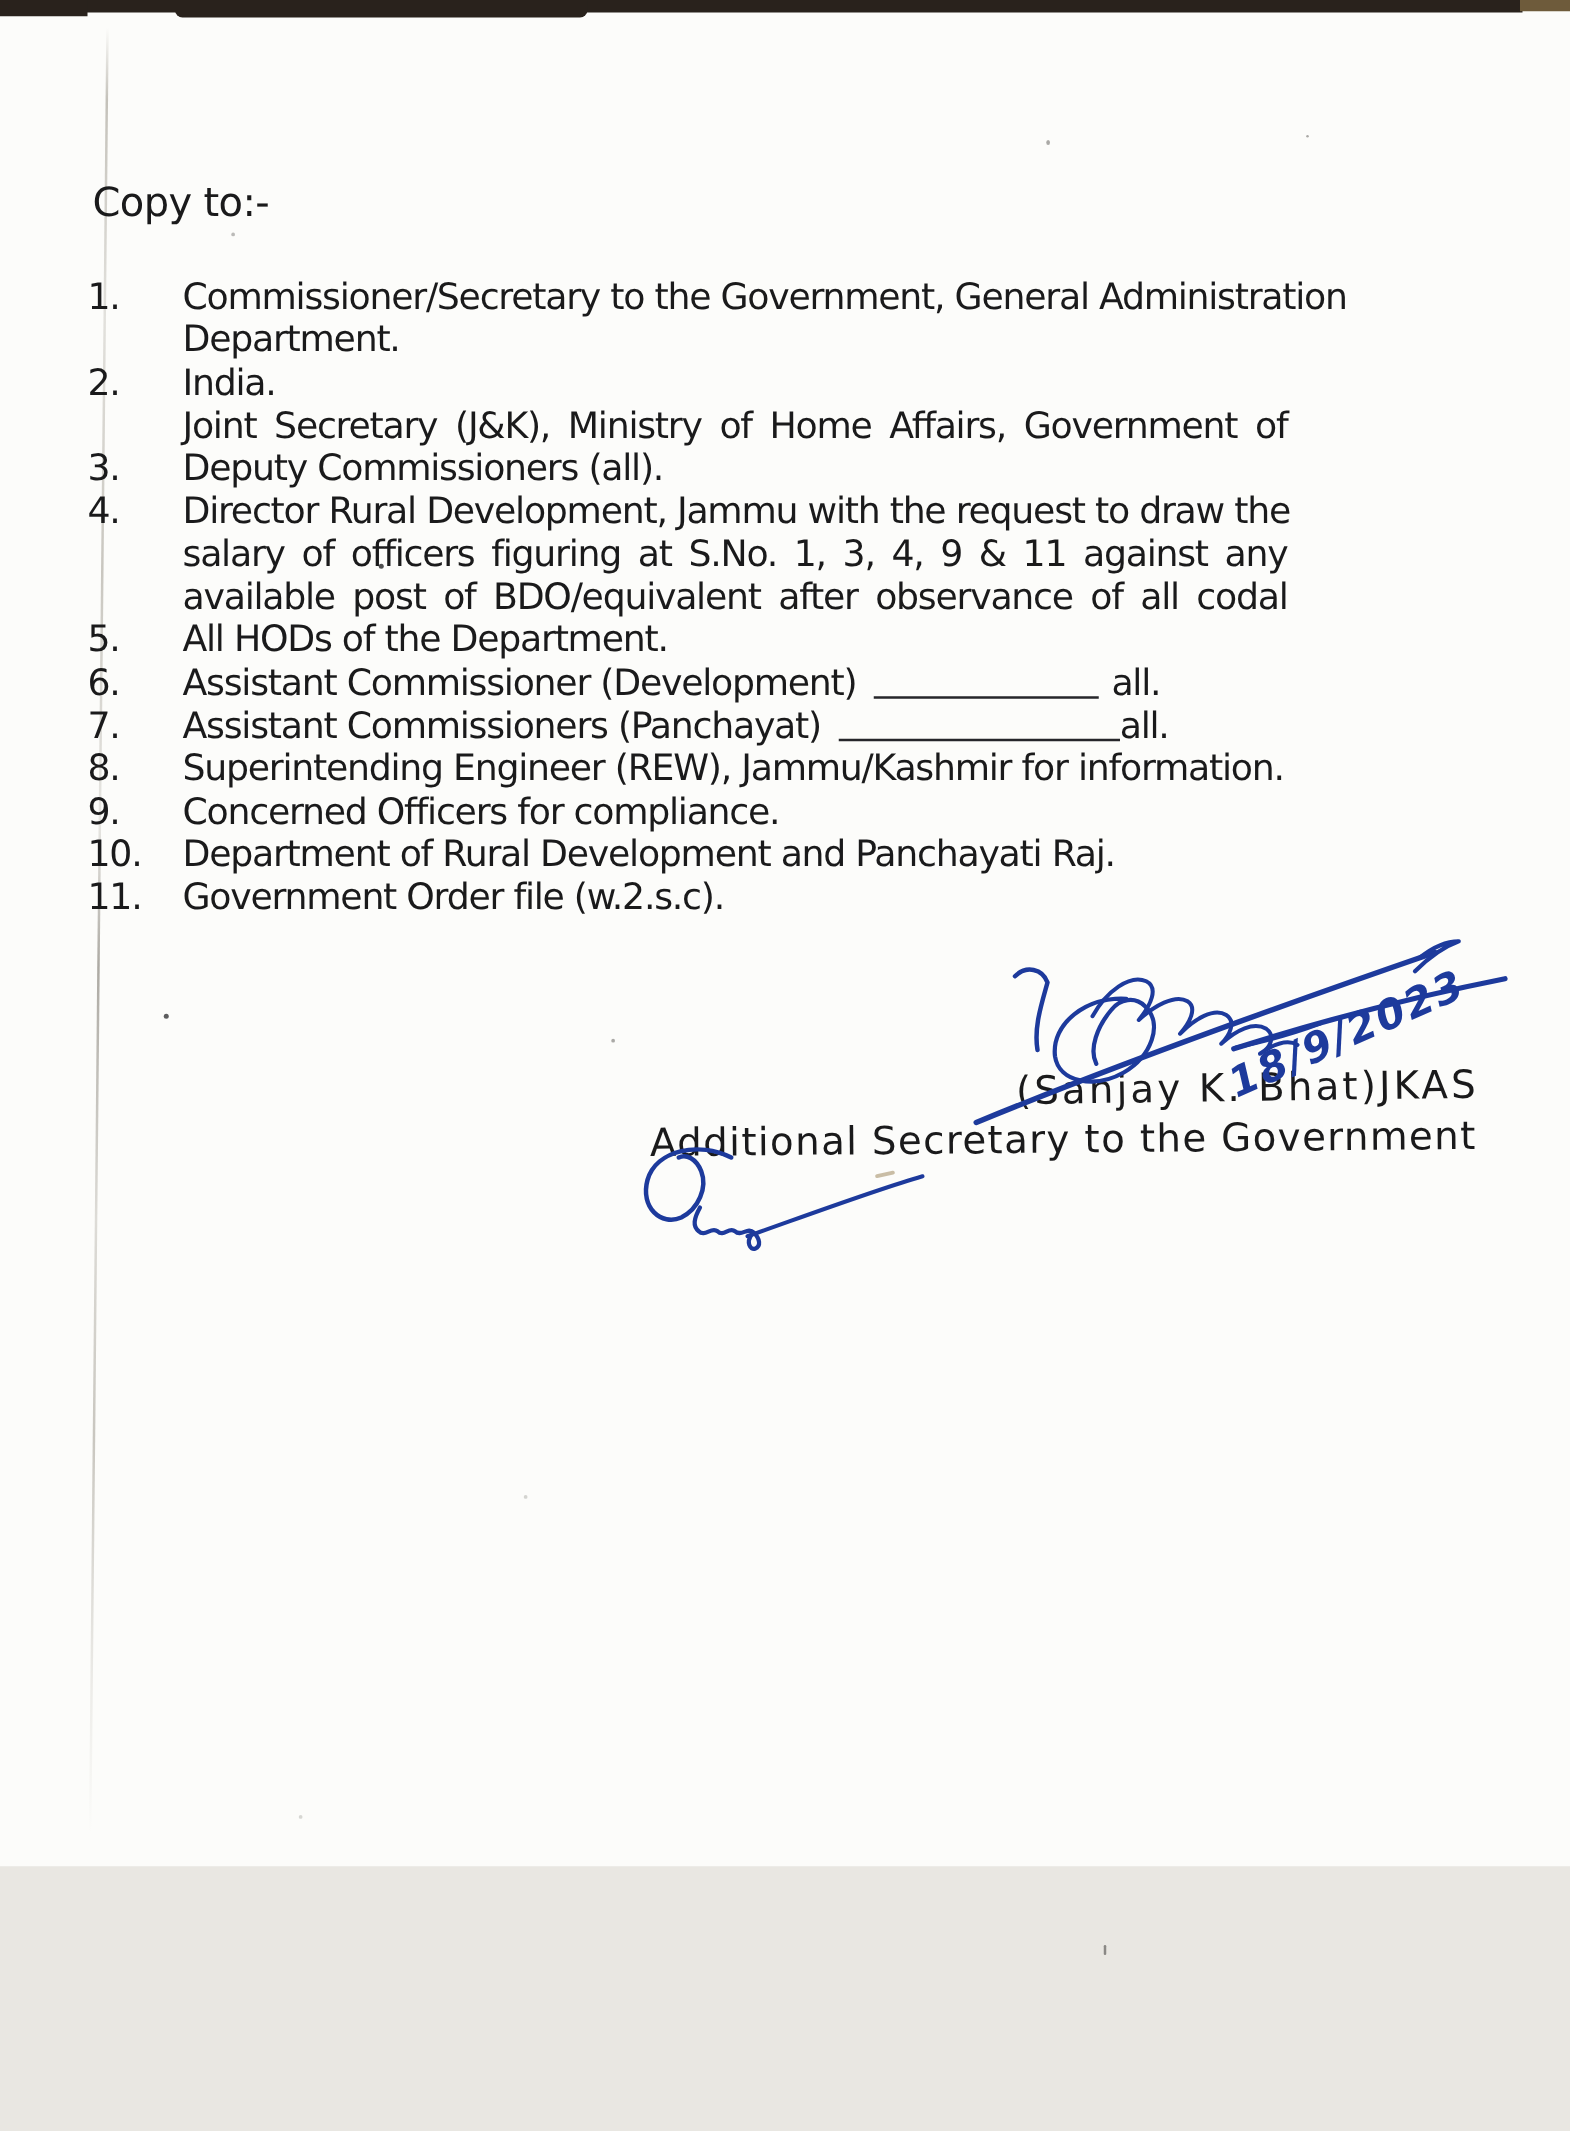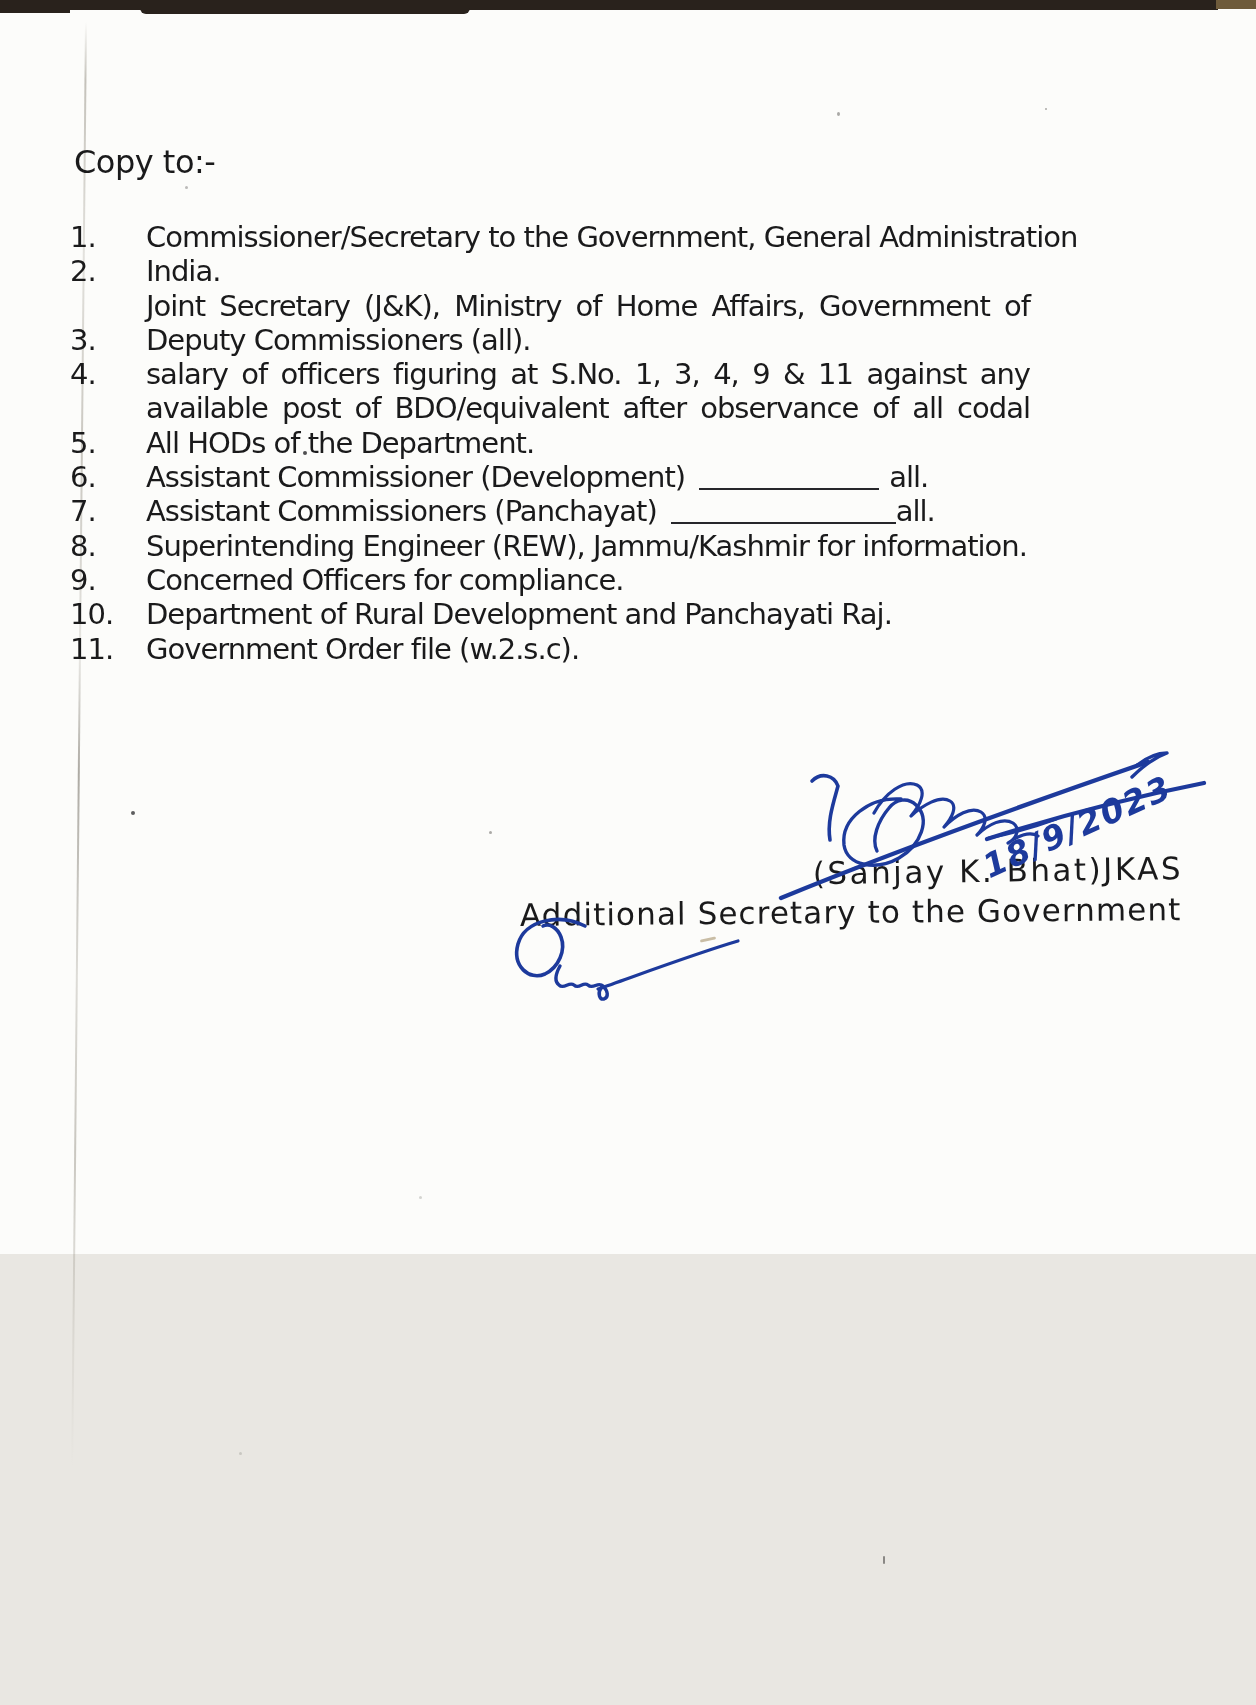--- a/index.html
+++ b/index.html
@@ -3,21 +3,21 @@
 <meta charset="utf-8">
 <style>
   html,body{margin:0;padding:0;}
   body{
     width:1256px;height:1705px;
     background:#e9e7e2;
     font-family:"DejaVu Sans","Liberation Sans",sans-serif;
     overflow:hidden;
   }
   .page{
-    position:relative;width:1256px;height:1254px;
+    position:relative;width:1256px;height:1493px;
     background:#fcfcfa;color:#1a1a1b;
   }
   
   .scan-strip{position:absolute;left:0;top:0;width:1218px;height:10px;background:#29221c;}
   .scan-strip-bump{position:absolute;left:140px;top:0;width:330px;height:14px;background:#29221c;border-radius:0 0 6px 6px;}
   .scan-strip-left{position:absolute;left:0;top:0;width:70px;height:13px;background:#29221c;}
   .scan-strip-brown{position:absolute;left:1216px;top:0;width:40px;height:9px;background:#6e5b3b;}
   
   .fold-line{
     position:absolute;left:85px;top:22px;width:2px;height:1445px;
@@ -85,38 +85,40 @@
   <div class="scan-strip-brown"></div>
   <div class="fold-line"></div>
 
   <div class="heading">Copy to:-</div>
 
   <div class="list">
       <div class="item">
         <div class="num">1.</div>
         <div class="body">
           <div class="line j">Commissioner/Secretary to the Government, General Administration</div>
+          <div class="line">Department.</div>
         </div>
       </div>
       <div class="item">
         <div class="num">2.</div>
         <div class="body">
           <div class="line">India.</div>
           <div class="line j">Joint Secretary (J&amp;K), Ministry of Home Affairs, Government of</div>
         </div>
       </div>
       <div class="item">
         <div class="num">3.</div>
         <div class="body">
           <div class="line">Deputy Commissioners (all).</div>
         </div>
       </div>
       <div class="item">
         <div class="num">4.</div>
         <div class="body">
+          <div class="line j">Director Rural Development, Jammu with the request to draw the</div>
           <div class="line j">salary of officers figuring at S.No. 1, 3, 4, 9 &amp; 11 against any</div>
           <div class="line j">available post of BDO/equivalent after observance of all codal</div>
         </div>
       </div>
       <div class="item">
         <div class="num">5.</div>
         <div class="body">
           <div class="line">All HODs of the Department.</div>
         </div>
       </div>

